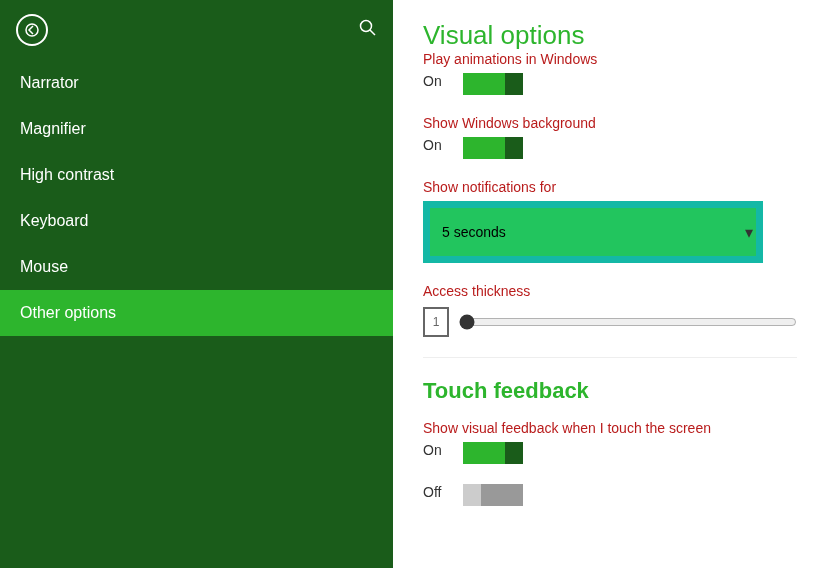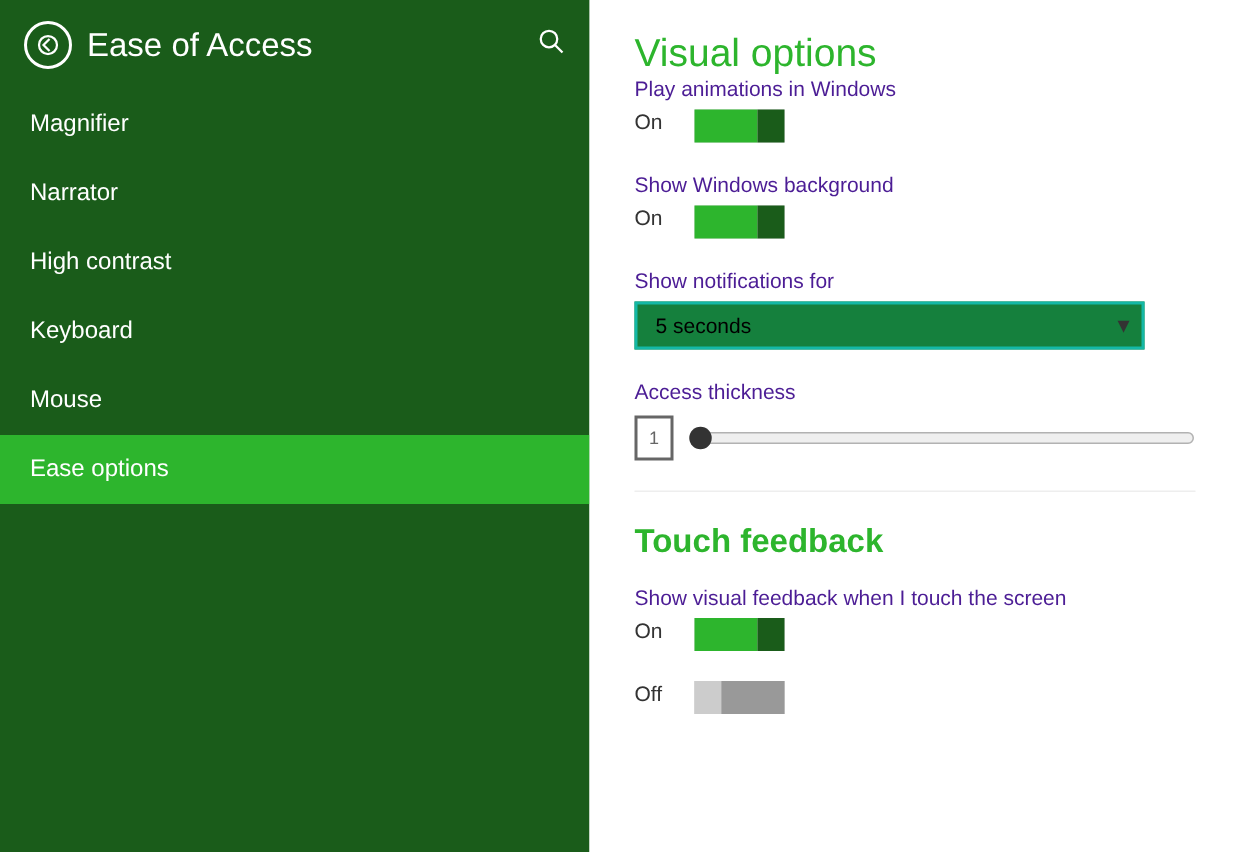--- a/index.html
+++ b/index.html
@@ -83,21 +83,21 @@
       font-weight: 300;
       color: #2db52d;
     }
 
     .setting-group {
       margin-bottom: 20px;
     }
 
     .setting-label {
       font-size: 14px;
-      color: #4c1d95;
+      color: #b91c1c;
       margin-bottom: 6px;
     }
 
     .toggle-row {
       display: flex;
       align-items: flex-start;
       gap: 10px;
     }
 
     .toggle-text {
@@ -144,24 +144,24 @@
       display: inline-block;
     }
 
     .dropdown-container {
       position: relative;
       width: 340px;
     }
 
     .dropdown {
       width: 100%;
-      padding: 6px 12px;
+      padding: 16px 12px;
       font-size: 14px;
-      border: 2px solid #14b8a6;
-      background: #15803d;
+      border: 7px solid #14b8a6;
+      background: #22c55e;
       appearance: none;
       -webkit-appearance: none;
       cursor: pointer;
     }
 
     .dropdown-arrow {
       position: absolute;
       right: 10px;
       top: 50%;
       transform: translateY(-50%);
@@ -206,35 +206,34 @@
 <body>
 
 <div class="sidebar">
   <div class="sidebar-header">
     <button class="back-button">
       <svg width="14" height="14" viewBox="0 0 14 14" fill="none">
         <circle cx="7" cy="7" r="6" stroke="white" stroke-width="1.5" fill="none"></circle>
         <polyline points="8,3 4,7 8,11" stroke="white" stroke-width="1.5" fill="none"></polyline>
       </svg>
     </button>
-    <span class="sidebar-title">Ease of Access</span>
     <button class="search-button">
       <svg width="18" height="18" viewBox="0 0 18 18" fill="none">
         <circle cx="7" cy="7" r="5.5" stroke="white" stroke-width="1.5"></circle>
         <line x1="11" y1="11" x2="16" y2="16" stroke="white" stroke-width="1.5"></line>
       </svg>
     </button>
   </div>
 
+  <div class="nav-item">Narrator</div>
   <div class="nav-item">Magnifier</div>
-  <div class="nav-item">Narrator</div>
   <div class="nav-item">High contrast</div>
   <div class="nav-item">Keyboard</div>
   <div class="nav-item">Mouse</div>
-  <div class="nav-item active">Ease options</div>
+  <div class="nav-item active">Other options</div>
 </div>
 
 <div class="main">
 
   <div class="section-title">Visual options</div>
 
   <div class="setting-group">
     <div class="setting-label">Play animations in Windows</div>
     <div class="toggle-row">
       <span class="toggle-text">On</span>

